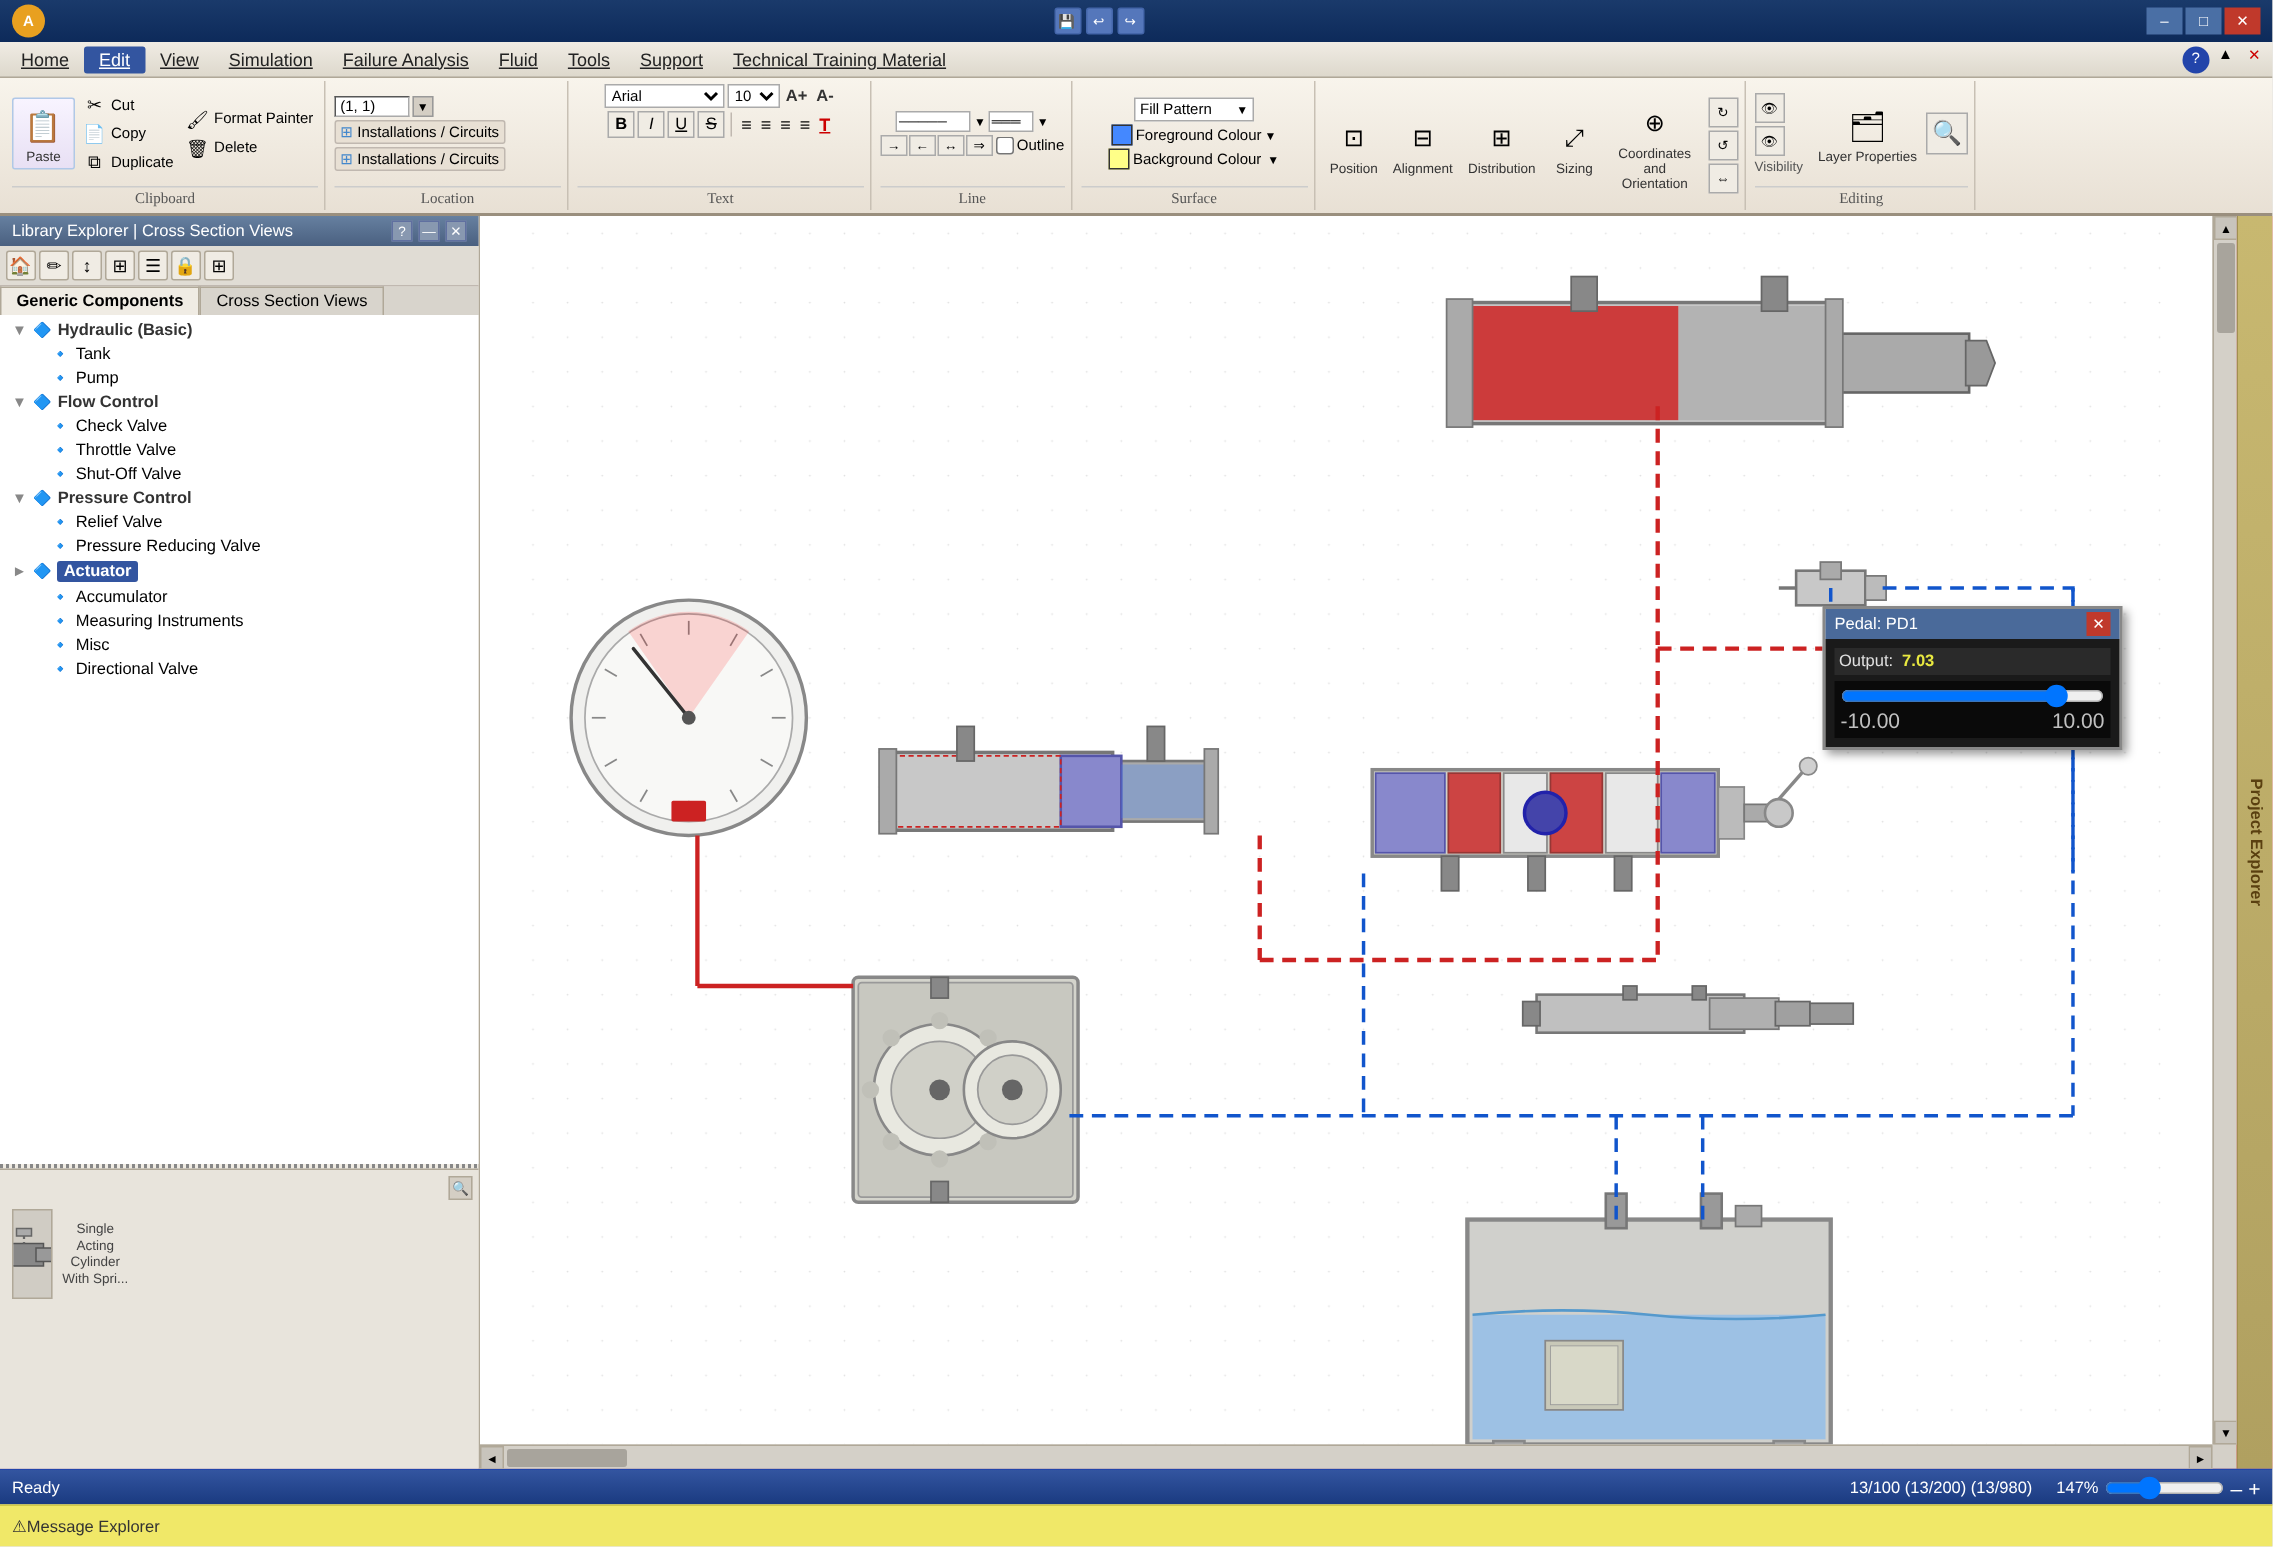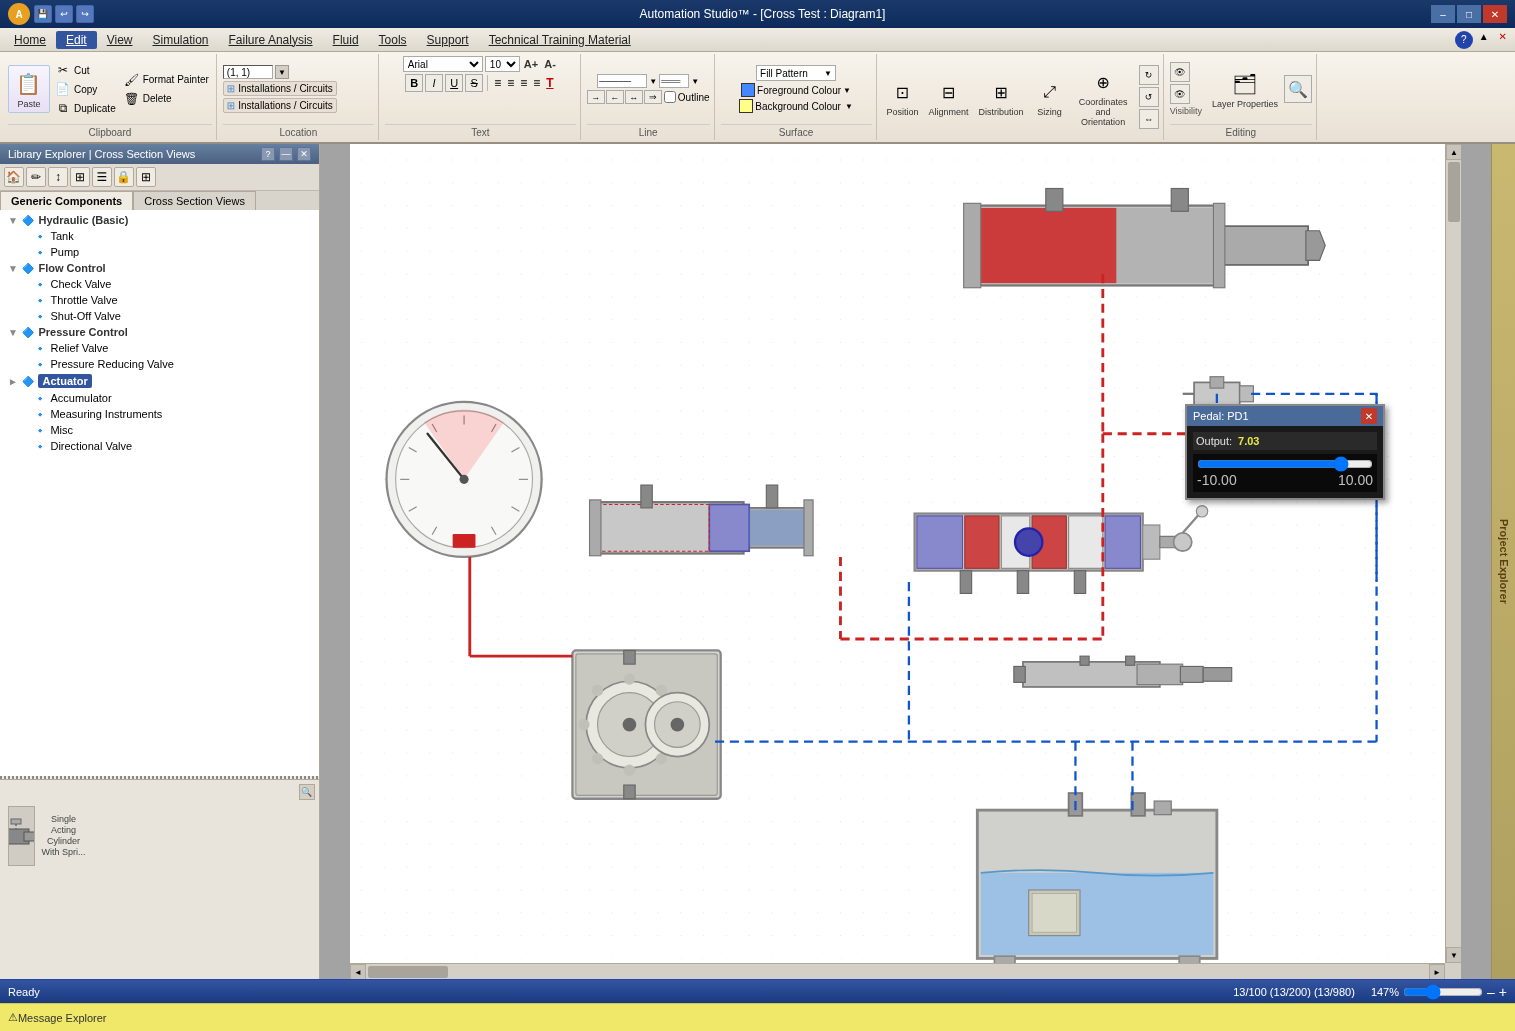--- a/index.html
+++ b/index.html
@@ -16,33 +16,33 @@
     
     #menubar { background: linear-gradient(to bottom, #f0ece4, #ddd8cc); height: 24px; display: flex; align-items: center; padding: 0 4px; border-bottom: 1px solid #b0a898; }
     #menubar .menu-item { padding: 2px 10px; cursor: pointer; font-size: 12px; color: #222; border-radius: 2px; text-decoration: underline; }
     #menubar .menu-item.active { background: #3355a0; color: white; }
 
     
     #ribbon { background: linear-gradient(to bottom, #f8f4ec, #e8e0d4); border-bottom: 2px solid #9a8f7e; display: flex; flex-direction: column; }
     #ribbon-content { display: flex; height: 90px; padding: 2px 4px; gap: 2px; }
     .ribbon-group { display: flex; flex-direction: column; border-right: 1px solid #c8c0b4; padding: 2px 4px; min-width: 60px; }
     .ribbon-group-content { display: flex; flex: 1; gap: 2px; align-items: center; }
-    .ribbon-group-label { text-align: center; font-size: 10px; color: #555; padding-top: 2px; border-top: 1px solid #ccc; margin-top: 2px; }
+    .ribbon-group-label { text-align: center; font-size: 10px; color: #555; padding-top: 2px; border-top: 1px solid #ccc; margin-top: 2px; font-family: Liberation Serif, serif; }
     .ribbon-btn { display: flex; flex-direction: column; align-items: center; padding: 2px 4px; cursor: pointer; border-radius: 2px; min-width: 40px; }
     .ribbon-btn .rb-icon { width: 32px; height: 32px; display: flex; align-items: center; justify-content: center; font-size: 20px; }
     .ribbon-btn .rb-label { font-size: 9px; text-align: center; color: #333; line-height: 1.1; }
     .ribbon-btn-sm { display: flex; align-items: center; gap: 3px; padding: 1px 3px; cursor: pointer; border-radius: 2px; font-size: 10px; white-space: nowrap; }
     .ribbon-btn-sm .sm-icon { width: 16px; height: 16px; display: inline-flex; align-items: center; justify-content: center; font-size: 12px; }
 
     
     .ribbon-col { display: flex; flex-direction: column; gap: 1px; }
     .loc-input { background: white; border: 1px inset #aaa; height: 14px; font-size: 10px; padding: 0 3px; width: 60px; }
 
     
-    #main { display: flex; height: calc(1031px - 28px - 24px - 92px - 18px - 24px - 28px); background: #a3a3a3; gap: 30px; }
+    #main { display: flex; height: calc(1031px - 28px - 24px - 92px - 18px - 24px - 28px); background: #ef4444; }
 
     
     #sidebar { width: 320px; background: #f0ece4; border-right: 1px solid #b0a898; display: flex; flex-direction: column; flex-shrink: 0; }
     #sidebar-header { background: linear-gradient(to bottom, #6680a0, #4a6080); color: white; padding: 3px 8px; font-size: 11px; display: flex; justify-content: space-between; align-items: center; }
     #sidebar-header .sidebar-controls { display: flex; gap: 4px; }
     #sidebar-header .sc-btn { width: 14px; height: 14px; background: #8898b0; border: 1px solid #6070a0; color: white; font-size: 9px; cursor: pointer; display: flex; align-items: center; justify-content: center; }
     .sidebar-toolbar { display: flex; align-items: center; gap: 2px; padding: 3px 4px; background: #e0dcd4; border-bottom: 1px solid #c0b8b0; }
     .sidebar-toolbar .st-btn { width: 20px; height: 20px; background: #f0ece4; border: 1px solid #b0a898; cursor: pointer; display: flex; align-items: center; justify-content: center; font-size: 12px; border-radius: 2px; }
     .sidebar-tabs { display: flex; background: #d8d4cc; }
     .sidebar-tab { padding: 3px 10px; font-size: 11px; cursor: pointer; border: 1px solid #b0a898; border-bottom: none; }
@@ -106,21 +106,20 @@
 </head>
 <body>
 
 <div id="titlebar">
   <div class="logo">A</div>
   <div style="display:flex;gap:3px;margin-left:4px;">
     <div style="width:18px;height:18px;background:#5577bb;border:1px solid #4466aa;border-radius:2px;cursor:pointer;display:flex;align-items:center;justify-content:center;color:white;font-size:9px;">💾</div>
     <div style="width:18px;height:18px;background:#5577bb;border:1px solid #4466aa;border-radius:2px;cursor:pointer;display:flex;align-items:center;justify-content:center;color:white;font-size:9px;">↩</div>
     <div style="width:18px;height:18px;background:#5577bb;border:1px solid #4466aa;border-radius:2px;cursor:pointer;display:flex;align-items:center;justify-content:center;color:white;font-size:9px;">↪</div>
   </div>
-  <div class="title">Automation Studio™  -  [Cross Test : Diagram1]</div>
   <div class="win-controls">
     <button class="win-btn">–</button>
     <button class="win-btn">□</button>
     <button class="win-btn close">✕</button>
   </div>
 </div>
 
 <div id="menubar">
   <div class="menu-item">Home</div>
   <div class="menu-item active">Edit</div>

